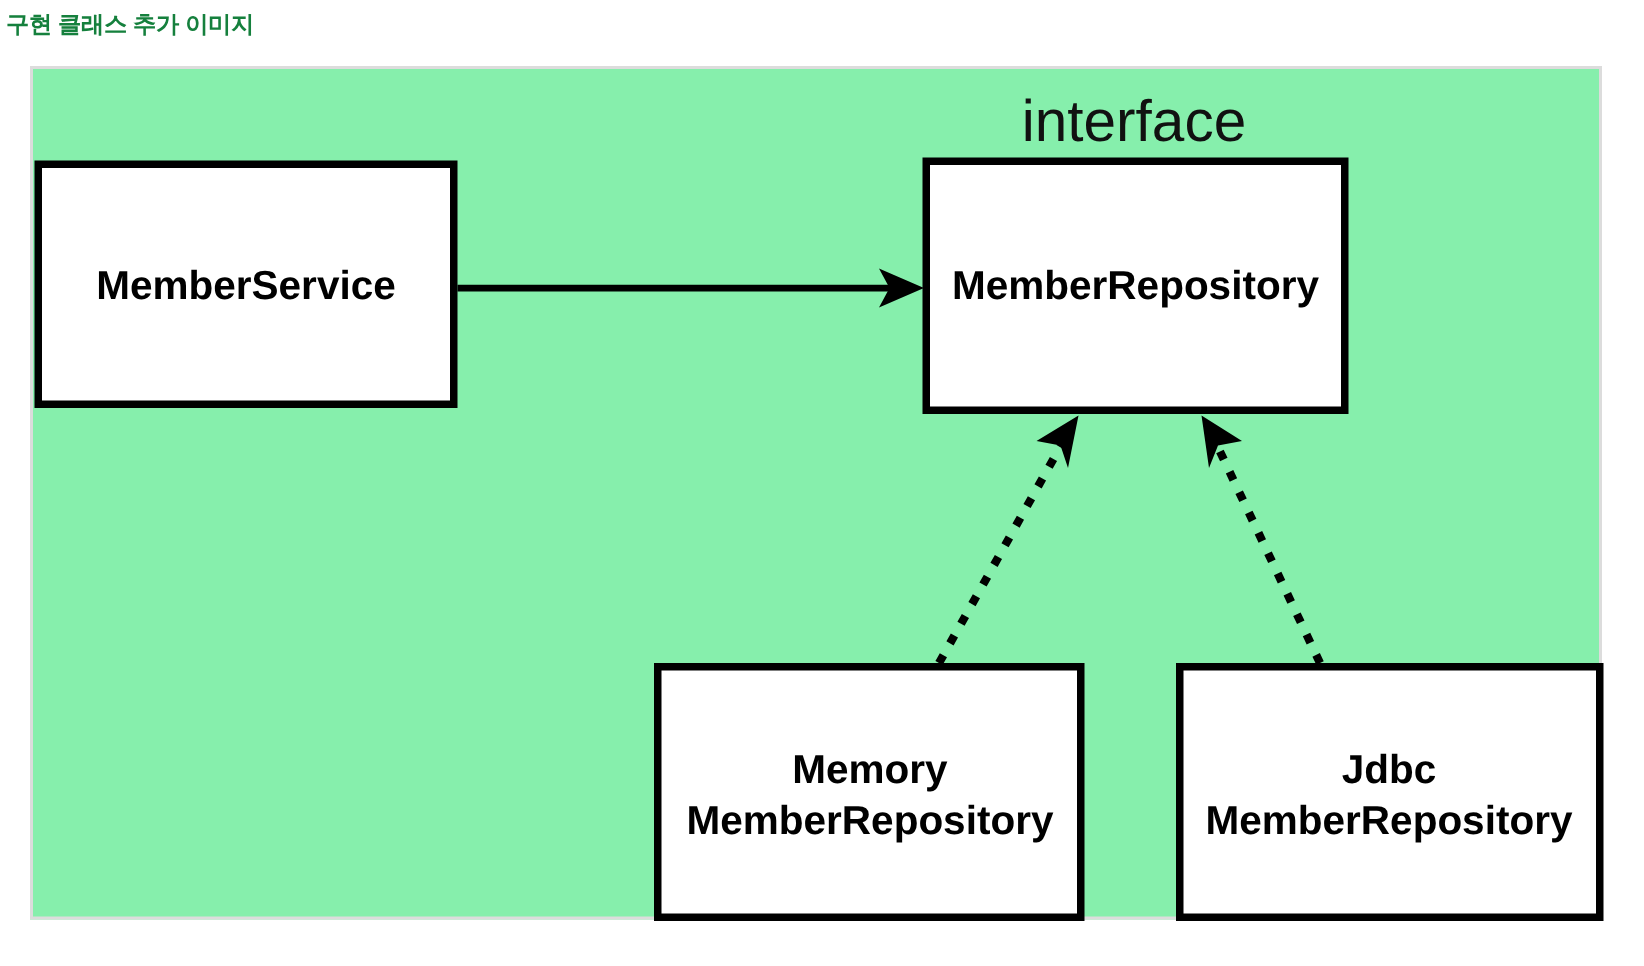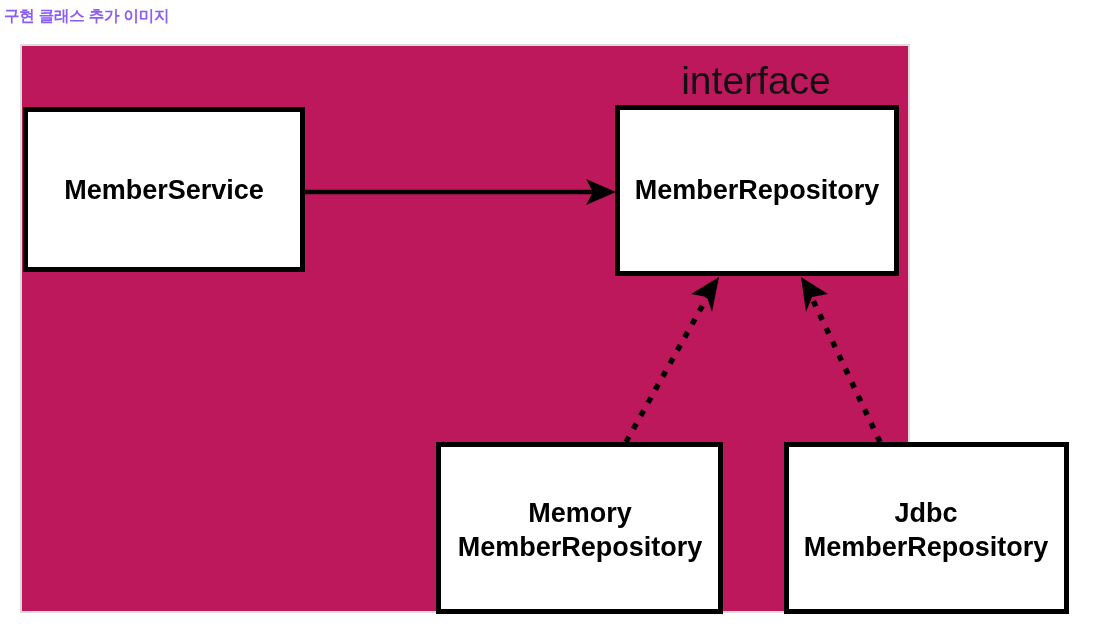--- a/index.html
+++ b/index.html
@@ -14,32 +14,32 @@
     color: #111111;
     overflow: hidden;
   }
   #page-title {
     position: absolute;
     left: 4px;
     top: 6px;
     font-size: 15.5px;
     font-weight: bold;
     letter-spacing: -0.2px;
-    color: #8b5cf6;
+    color: #15803d;
     white-space: nowrap;
   }
   #diagram-frame {
     position: absolute;
     left: 20px;
     top: 44px;
-    width: 890px;
+    width: 1048px;
     height: 569px;
     border: 2px solid #dcdcdc;
     box-sizing: border-box;
-    background: #be185d;
+    background: #86efac;
     overflow: visible;
     text-decoration: underline;
   }
   #diagram-svg {
     position: absolute;
     left: -22px;
     top: -46px;
     width: 1096px;
     height: 644px;
     overflow: visible;

